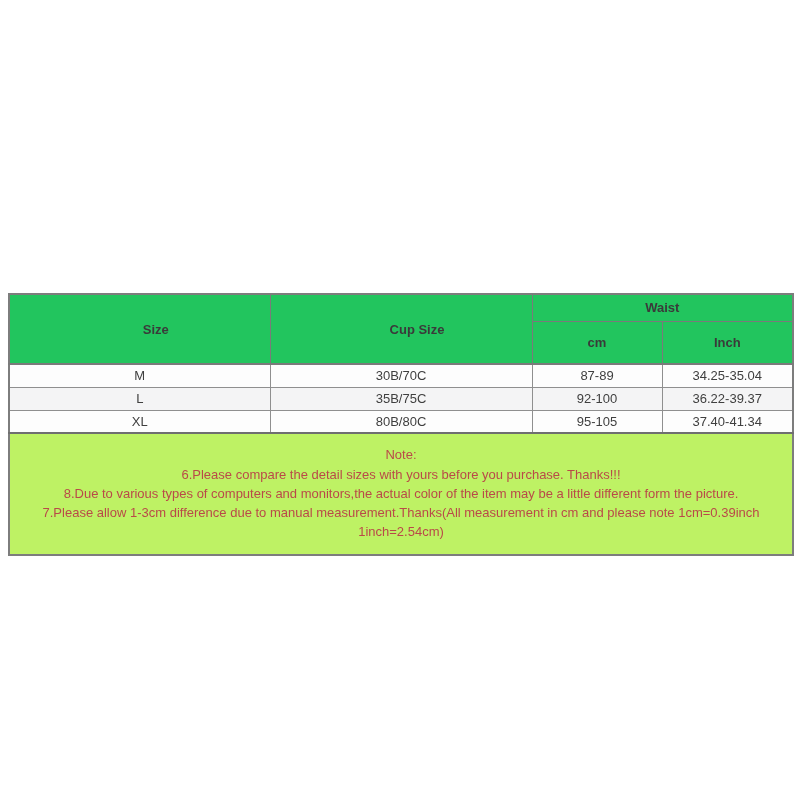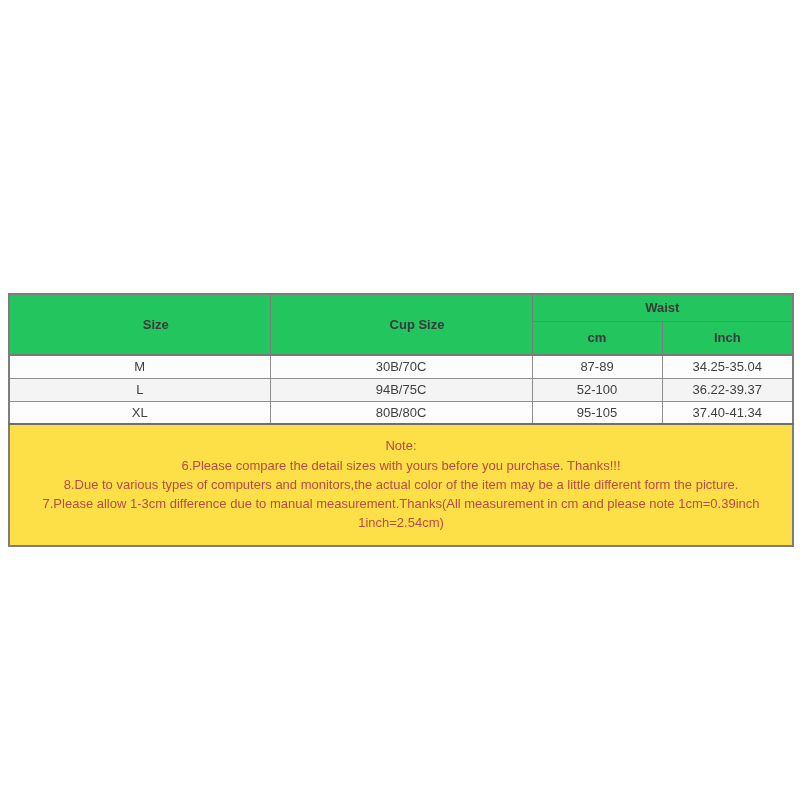--- a/index.html
+++ b/index.html
@@ -37,27 +37,27 @@
     vertical-align: middle;
     font-weight: normal;
   }
   thead th {
     background: #22c55e;
     font-weight: bold;
     color: #3a3a3a;
     border-color: #7a7a7a;
   }
   tr.hdr-row-1 th { height: 27px; }
-  tr.hdr-row-2 th { height: 34px; }
+  tr.hdr-row-2 th { height: 43px; }
   thead th.span-col { border-bottom-width: 2px; padding-left: 32px; }
   tr.hdr-row-2 th  { border-bottom-width: 2px; }
   tbody tr.data-row td { height: 23px; background: #fdfdfd; }
   tbody tr.data-row.alt td { background: #f4f4f5; }
   tr.note-row td {
-    background: #fde047;
+    background: #bef264;
     border-top-width: 2px;
     border-top-color: #6f6f6f;
     padding: 11px 6px 13px 6px;
     height: 92px;
     vertical-align: top;
   }
   .note {
     color: #b94a48;
     font-size: 13px;
     line-height: 19px;
@@ -90,22 +90,22 @@
       </thead>
       <tbody>
         <tr class="data-row">
           <td>M</td>
           <td>30B/70C</td>
           <td>87-89</td>
           <td>34.25-35.04</td>
         </tr>
         <tr class="data-row alt">
           <td>L</td>
-          <td>94B/75C</td>
-          <td>52-100</td>
+          <td>35B/75C</td>
+          <td>92-100</td>
           <td>36.22-39.37</td>
         </tr>
         <tr class="data-row">
           <td>XL</td>
           <td>80B/80C</td>
           <td>95-105</td>
           <td>37.40-41.34</td>
         </tr>
         <tr class="note-row">
           <td colspan="4">

